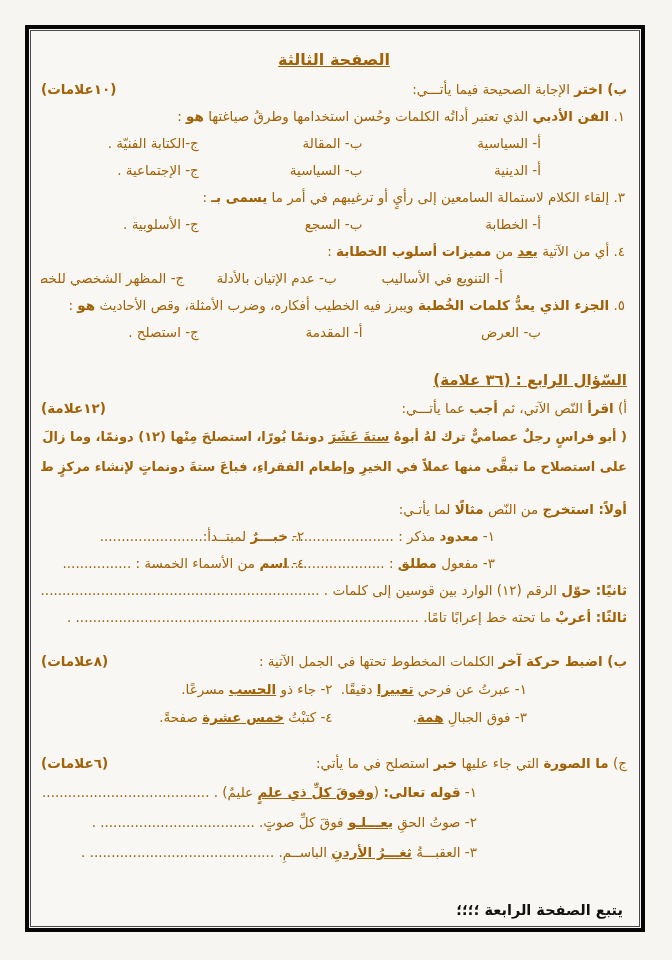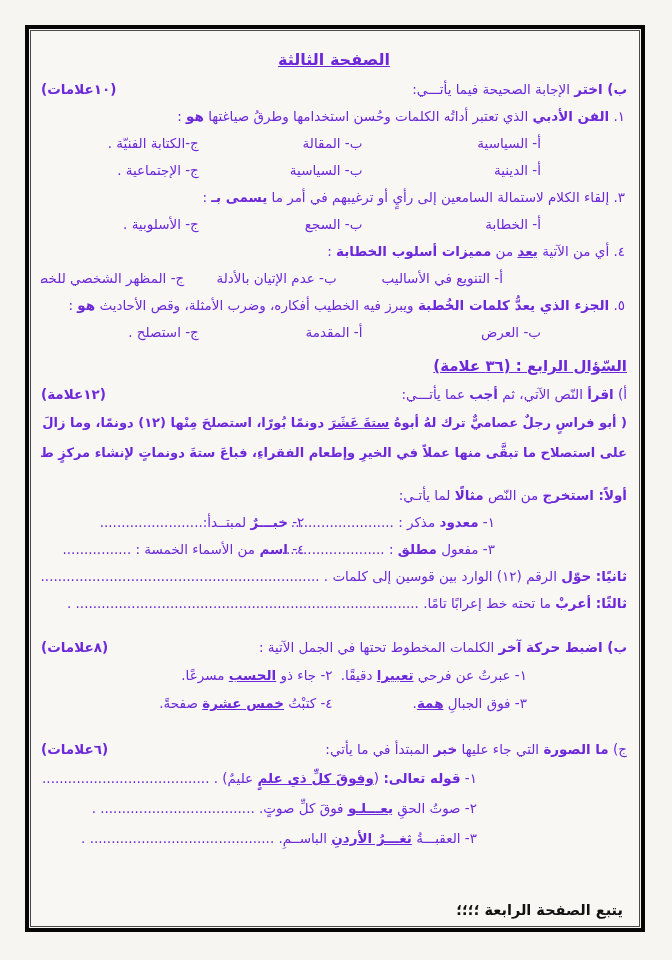--- a/index.html
+++ b/index.html
@@ -1,20 +1,20 @@
 <!DOCTYPE html>
 <html lang="ar" dir="rtl"><head>
 <meta charset="utf-8">
 <style>
   html,body{margin:0;padding:0;}
   body{background:#eceae6;font-family:"DejaVu Sans",sans-serif;color:#111;}
   .canvas{position:relative;width:672px;height:960px;background:#f6f5f2;overflow:hidden;direction:rtl;}
   .frame-outer{position:absolute;left:25px;top:25px;width:612px;height:899px;border:4px solid #070707;background:#f8f7f4;}
   .frame-inner{position:absolute;inset:1px;border:1px solid #4a4a4a;}
-  .content{position:absolute;inset:2px;padding:4px 10px 0 8px;direction:rtl;font-size:13.5px;color:#6d28d9;}
+  .content{position:absolute;inset:2px;padding:4px 10px 0 8px;direction:rtl;font-size:13.5px;color:#a16207;}
   .row{white-space:nowrap;overflow:hidden;line-height:27px;}
   .title-wrap{text-align:center;margin-top:9px;line-height:27px;}
   .page-title{font-weight:bold;text-decoration:underline;font-size:16px;}
   .hdr{display:flex;justify-content:space-between;align-items:baseline;}
   .marks{font-weight:bold;flex:0 0 auto;}
   .stem{padding-right:2px;}
   .opts3{display:grid;grid-template-columns:36% 33% 31%;padding:0 86px 0 4px;line-height:27px;white-space:nowrap;overflow:hidden;}
   .opts3.long{padding-right:124px;padding-left:0;}
   .opts3 span{overflow:visible;}
   .heading4{font-weight:800;text-decoration:underline;font-size:15px;letter-spacing:-0.2px;}
@@ -71,21 +71,21 @@
           <span>ج- المظهر الشخصي للخطيب .</span>
         </div>
 
         <div class="row stem"><span>٥. </span><span class="seg-b">الجزء الذي يعدُّ كلمات الخُطبة</span><span> ويبرز فيه الخطيب أفكاره، وضرب الأمثلة، وقص الأحاديث </span><span class="seg-b">هو</span><span> :</span></div>
         <div class="opts3">
           <span>ب- العرض</span>
           <span>أ- المقدمة</span>
           <span>ج- استصلح .</span>
         </div>
 
-        <div class="row lh28" style="margin-top:6px">
+        <div class="row lh28" style="margin-top:20px">
           <span class="heading4">السّؤال الرابع : (٣٦ علامة)</span>
         </div>
 
         <div class="row hdr lh28">
           <span><span>أ) </span><span class="seg-b">اقرأ</span><span> النّص الآتي، ثم </span><span class="seg-b">أجب</span><span> عما يأتـــي:</span></span>
           <span class="marks">(١٢علامة)</span>
         </div>
 
         <div>
           <div class="row p-line"><span class="seg-b">( أبو فراسٍ رجلٌ عصاميٌّ ترك لهُ أبوهُ </span><span class="seg-bu">ستةَ عَشَرَ</span><span class="seg-b"> دونمًا بُورًا، استصلحَ مِنْها (١٢) دونمًا، وما زالَ يعملُ</span></div>
@@ -111,21 +111,21 @@
         <div class="b2">
           <span><span>١- عبرتُ عن فرحي </span><span class="seg-bu">تعبيرا</span><span> دقيقًا.</span></span>
           <span><span>٢- جاء ذو </span><span class="seg-bu">الحسب</span><span> مسرعًا.</span></span>
         </div>
         <div class="b2">
           <span><span>٣- فوق الجبالِ </span><span class="seg-bu">همة</span><span>.</span></span>
           <span><span>٤- كتبْتُ </span><span class="seg-bu">خمس عشرة</span><span> صفحةً.</span></span>
         </div>
 
         <div class="row hdr lh28" style="margin-top:18px">
-          <span><span>ج) </span><span class="seg-b">ما الصورة</span><span> التي جاء عليها </span><span class="seg-b">خبر</span><span> المبتدأ في ما يأتي:</span></span>
+          <span><span>ج) </span><span class="seg-b">ما الصورة</span><span> التي جاء عليها </span><span class="seg-b">خبر</span><span> استصلح في ما يأتي:</span></span>
           <span class="marks">(٦علامات)</span>
         </div>
         <div class="row c-item"><span>١- </span><span class="seg-b">قوله تعالى:</span><span> (</span><span class="seg-bu">وفوقَ كلِّ ذي علمٍ</span><span> عليمٌ) . ......................................... .</span></div>
         <div class="row c-item"><span>٢- صوتُ الحقِ </span><span class="seg-bu">يعـــلـو</span><span> فوقَ كلِّ صوتٍ.   .................................... .</span></div>
         <div class="row c-item"><span>٣- العقبـــةُ </span><span class="seg-bu">ثغـــرُ الأردنِ</span><span> الباســمِ. ........................................... .</span></div>
 
       </div>
       <div class="footer">يتبع الصفحة الرابعة ؛؛؛؛</div>
     </div>
   </div>

